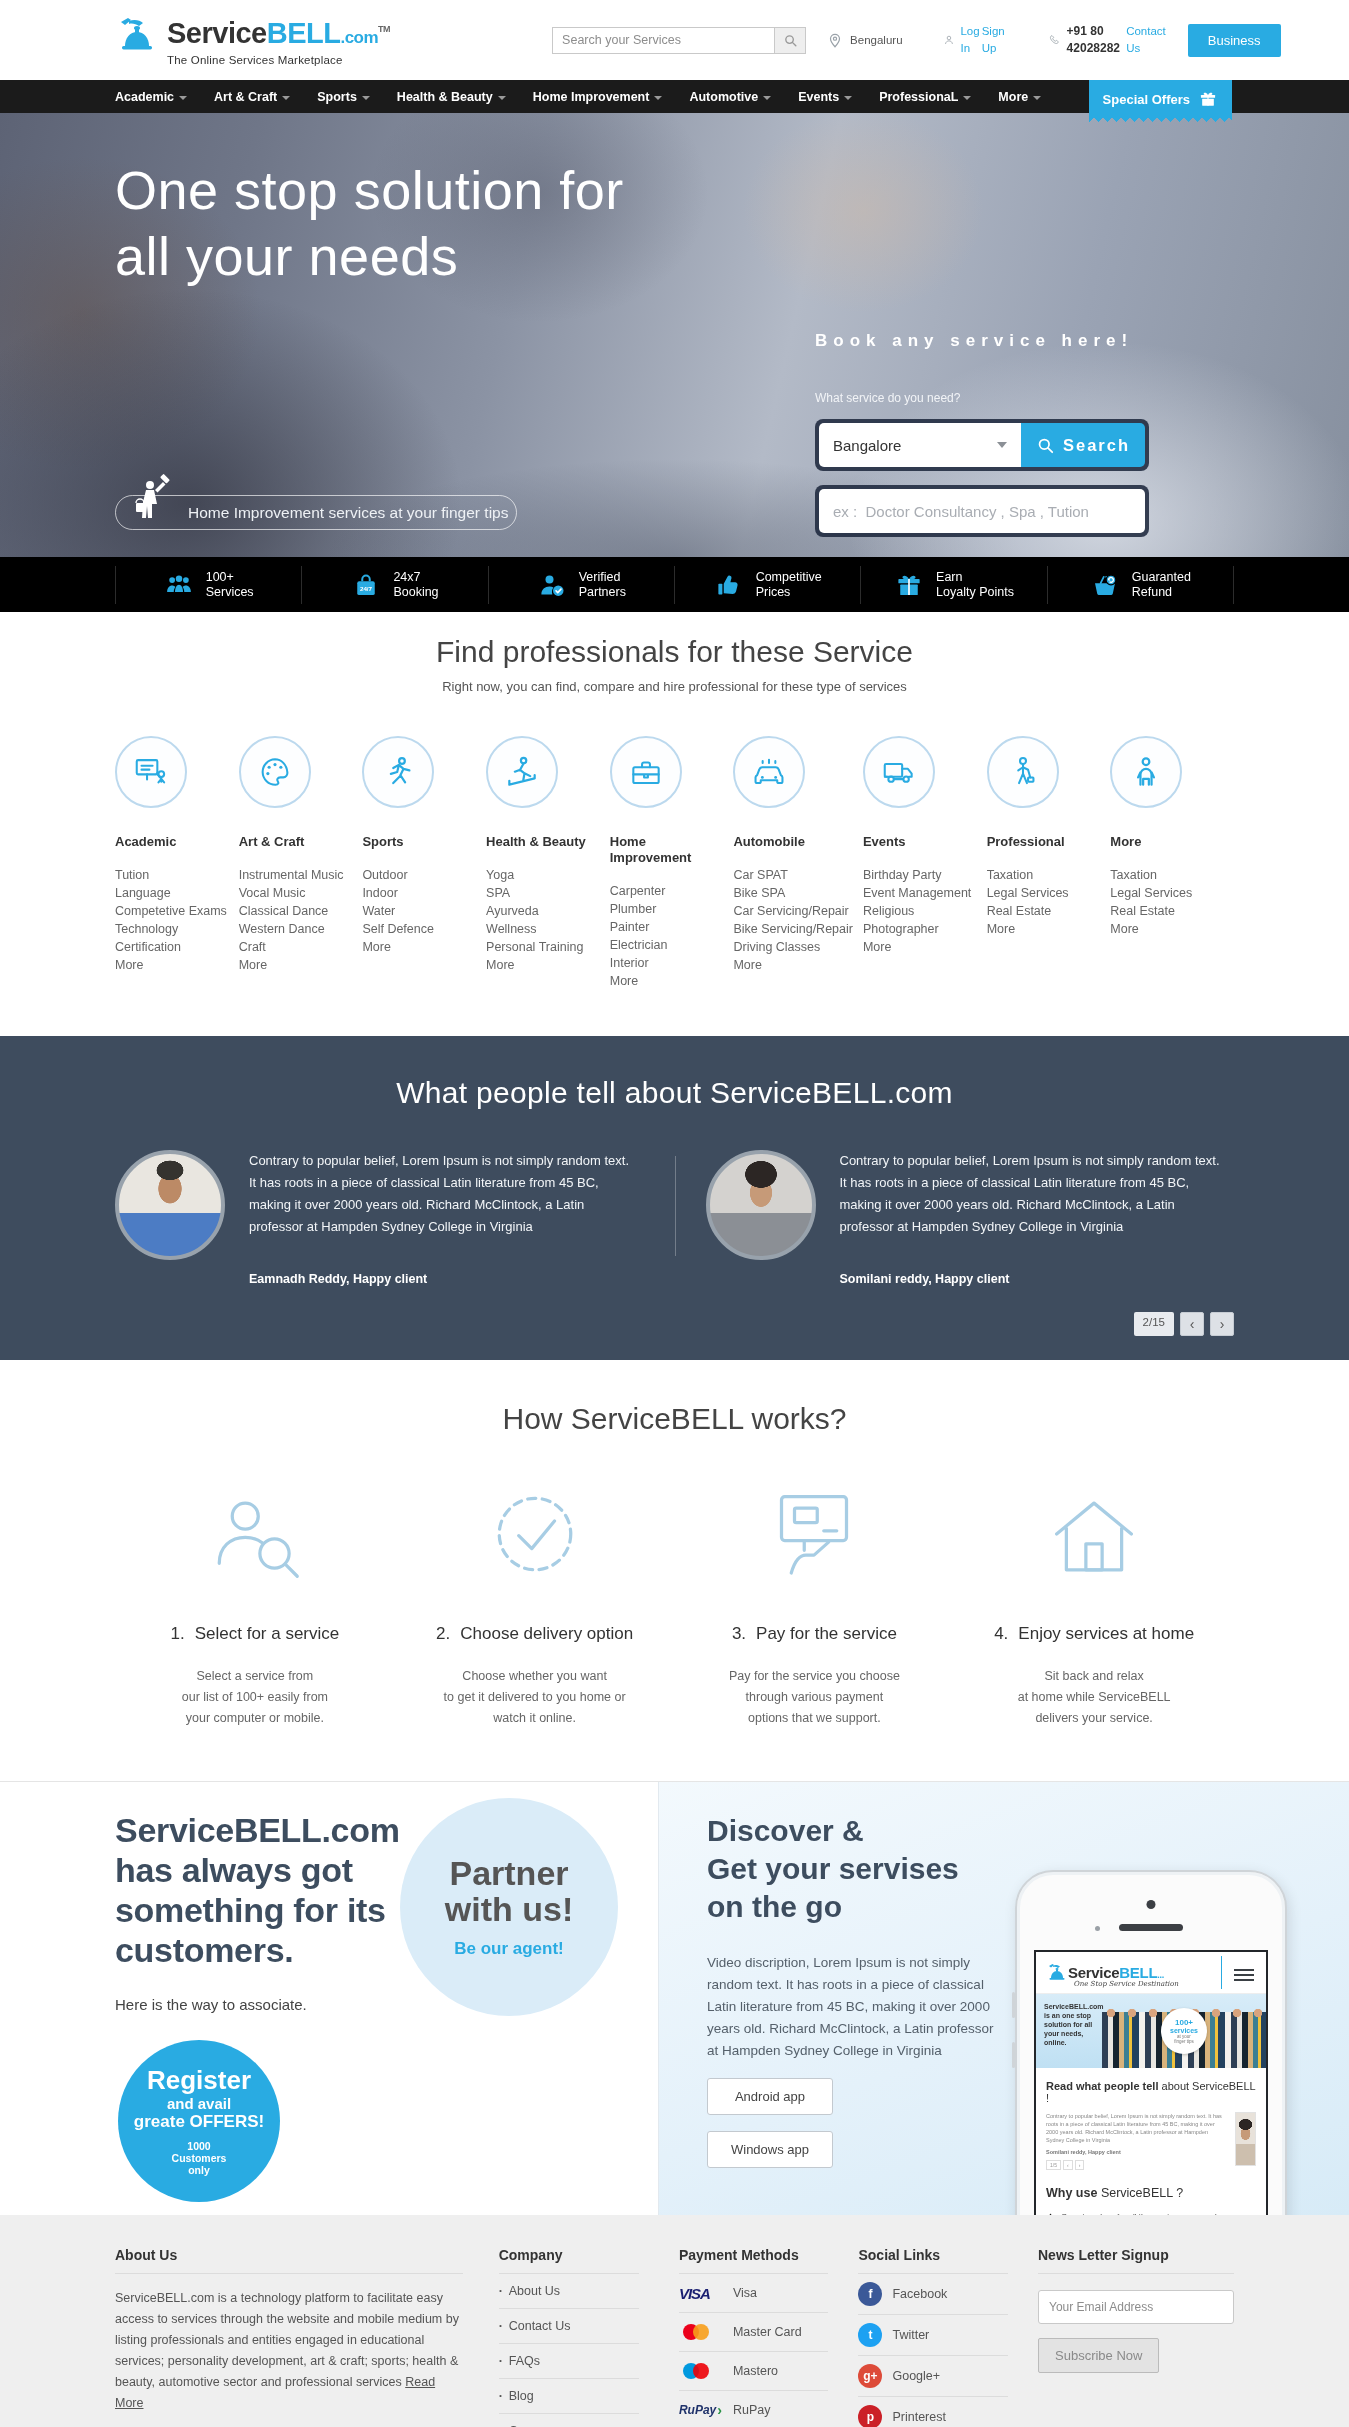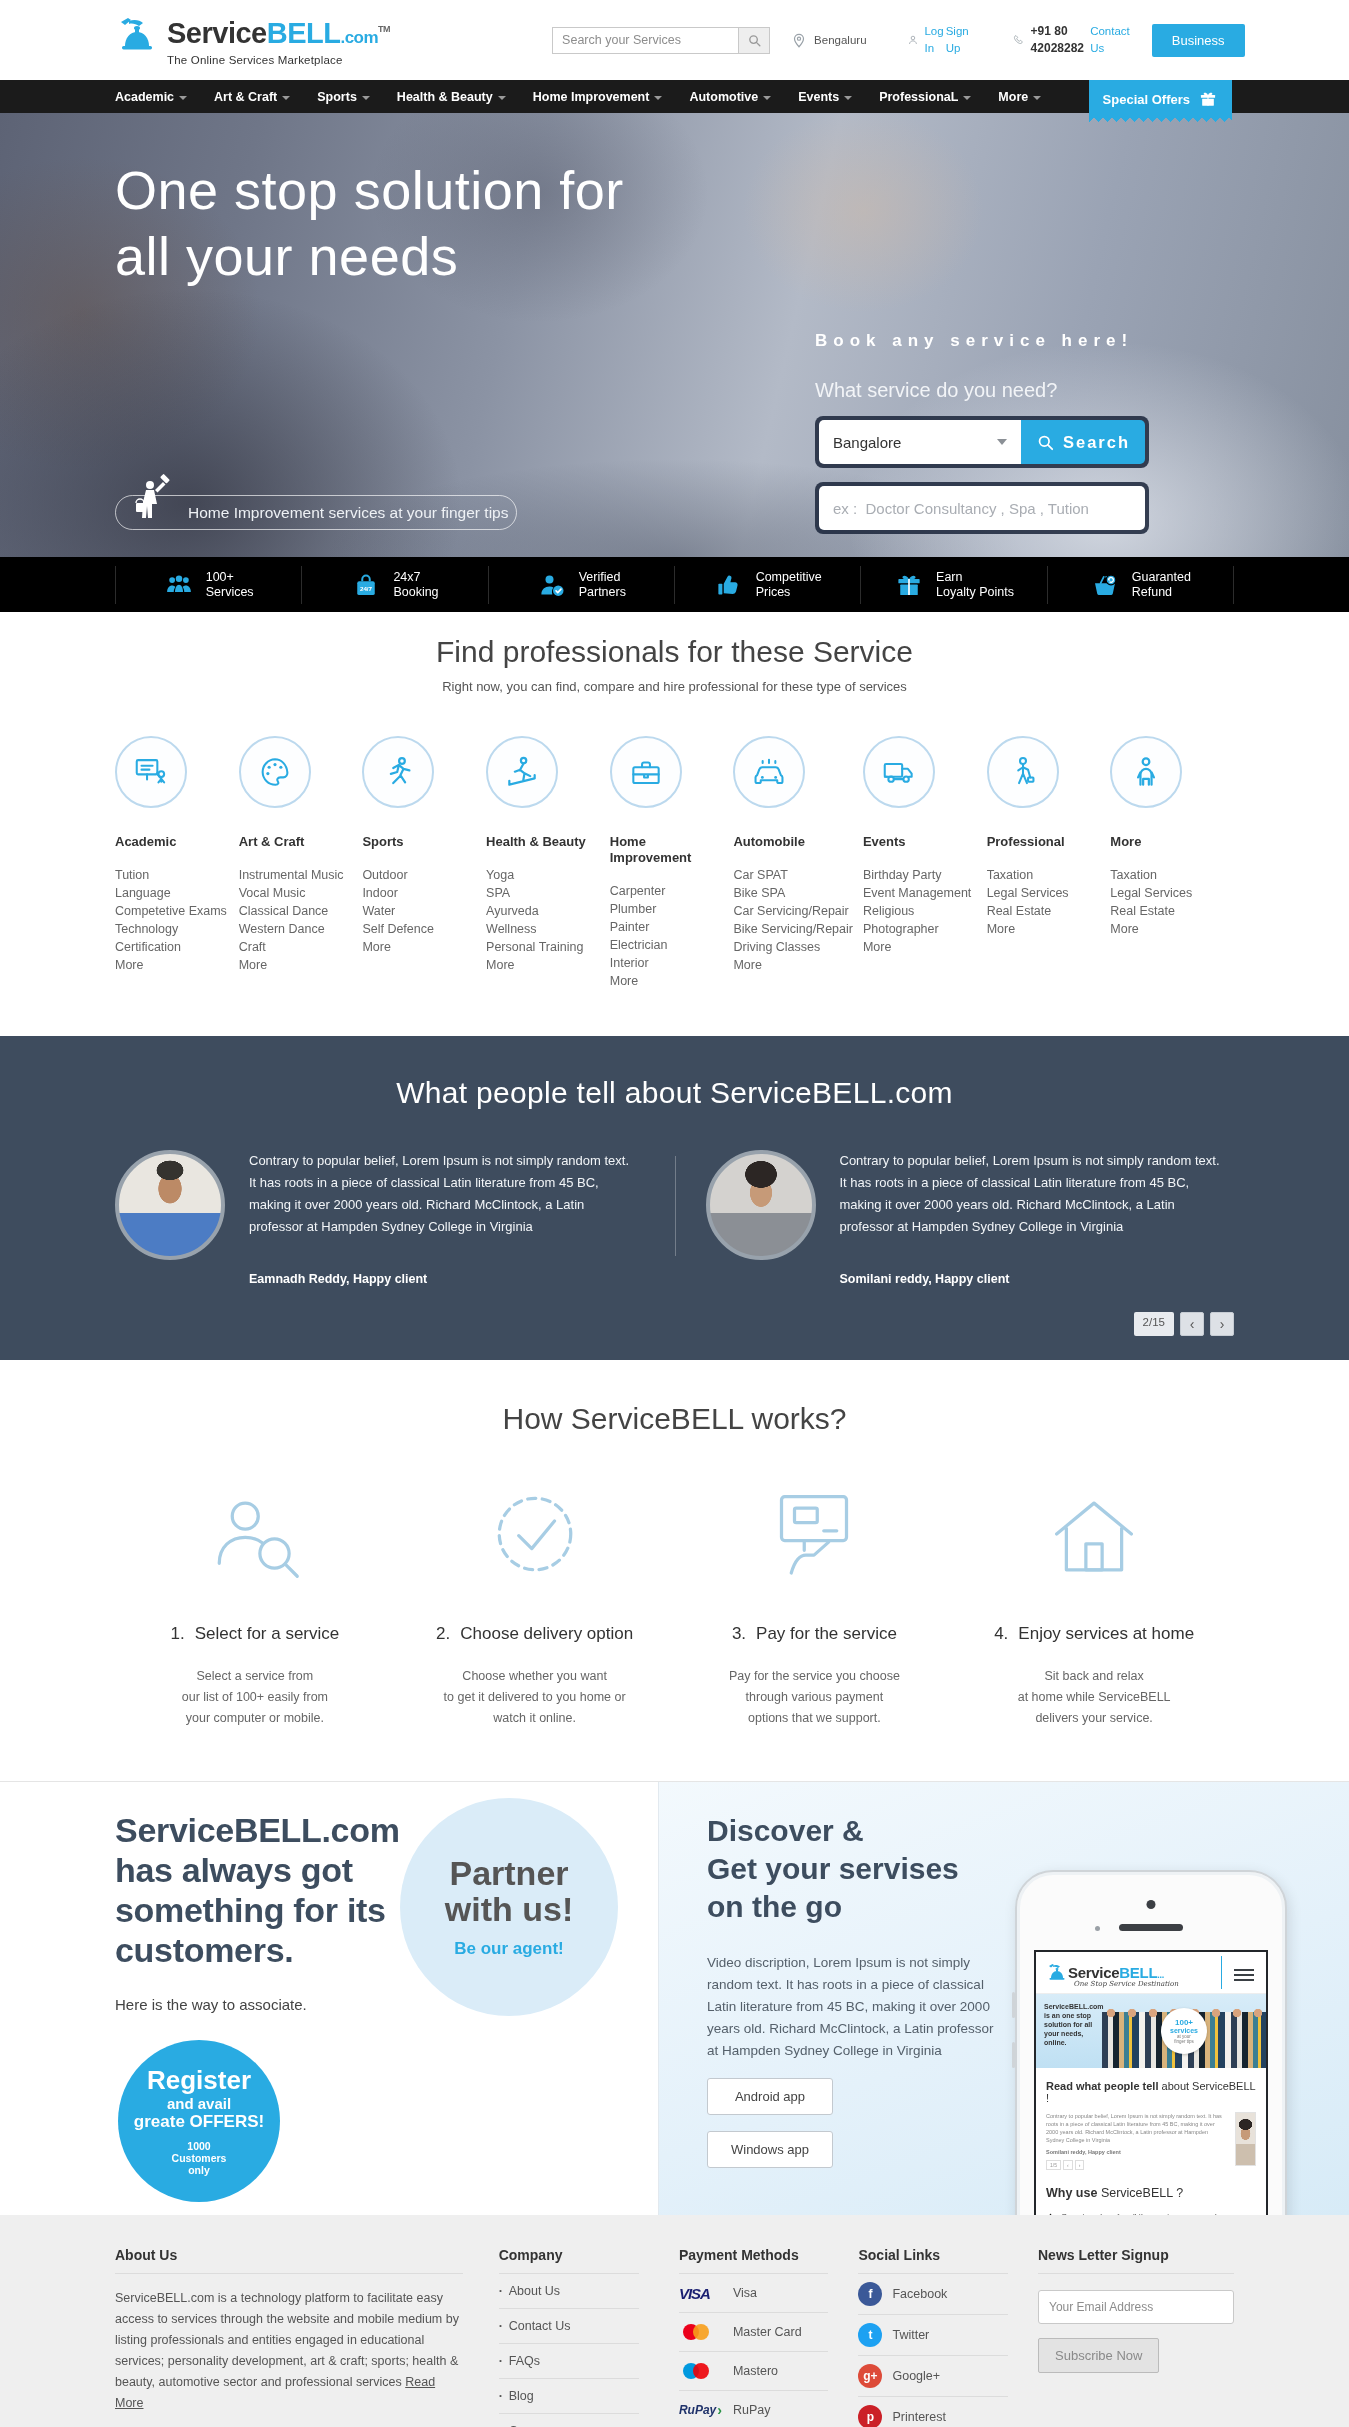--- a/index.html
+++ b/index.html
@@ -14,21 +14,21 @@
   .bell-ic{width:44px;height:40px;color:#29abe2;flex:0 0 auto;margin-top:2px}
   .logo-text .line1{font-size:29px;font-weight:bold;letter-spacing:-.5px;line-height:30px}
   .logo-text .svc{color:#333}
   .logo-text .bell{color:#29abe2}
   .logo-text .dot{color:#29abe2;font-size:17px}
   .logo-text sup{font-size:9px;color:#666;font-weight:bold}
   .logo-tagline{font-size:11.5px;color:#333;margin-top:1px;letter-spacing:.2px}
   .hamburger{margin-left:42px;width:26px;cursor:pointer}
   .hamburger i{display:block;height:3px;background:#3a3f44;margin:4px 0;border-radius:1px}
   .hd-search{margin-left:120px;display:flex}
-  .hd-search input{width:186px;height:27px;border:1px solid #c9c9c9;border-right:none;font-size:12.5px;padding:0 9px;color:#444;outline:none}
+  .hd-search input{width:222px;height:27px;border:1px solid #c9c9c9;border-right:none;font-size:12.5px;padding:0 9px;color:#444;outline:none}
   .hd-search input::placeholder{color:#8d8d8d}
   .hd-search button{width:32px;height:27px;background:#eee;border:1px solid #c9c9c9;cursor:pointer;display:flex;align-items:center;justify-content:center;color:#9a9a9a}
   .hd-group{display:flex;align-items:center;margin-left:20px;gap:6px}
   .hd-div{width:1px;height:30px;background:#ddd;margin-left:20px}
   .hd-ic{width:18px;height:18px;color:#9aa2a9}
   .hd-small{font-size:11.5px;color:#555}
   .hd-stack{display:flex;line-height:17px}
   .hd-link{font-size:11.5px;color:#29abe2;cursor:pointer}
   .hd-phone-num{font-size:12px;font-weight:bold;color:#333}
   .business-btn{margin-left:22px;background:#29abe2;color:#fff;border:none;font-size:13px;padding:9px 20px;border-radius:2px;cursor:pointer}
@@ -51,21 +51,21 @@
     background:radial-gradient(ellipse 420px 330px at 14% 88%,rgba(42,44,56,.65),transparent 65%),
                radial-gradient(ellipse 300px 260px at 6% 45%,rgba(96,78,70,.45),transparent 60%),
                radial-gradient(ellipse 260px 200px at 40% 18%,rgba(70,74,90,.35),transparent 65%)}
   .hero::after{content:"";position:absolute;inset:0;
     background:radial-gradient(ellipse 430px 300px at 82% 92%,rgba(228,232,239,.75),transparent 60%),
                radial-gradient(ellipse 200px 170px at 64% 22%,rgba(205,186,170,.5),transparent 60%),
                radial-gradient(ellipse 500px 140px at 50% 100%,rgba(40,48,66,.35),transparent 70%)}
   .hero h1{position:absolute;left:115px;top:44px;z-index:2;color:#fff;font-size:54px;font-weight:300;line-height:66px;letter-spacing:.5px}
   .hero-right{position:absolute;left:815px;top:218px;width:334px;z-index:2}
   .hero-book{color:#fff;font-size:17px;font-weight:bold;letter-spacing:6px;white-space:nowrap}
-  .hero-q{color:#f2f4f7;font-size:20px;margin-top:28px}
+  .hero-q{color:#f2f4f7;font-size:12px;margin-top:40px}
   .inp-wrap{margin-top:14px;background:rgba(26,37,58,.85);border-radius:8px;padding:4px}
   .inp-wrap input{width:100%;height:44px;border:none;border-radius:5px;font-size:15px;padding:0 14px;color:#444;outline:none}
   .inp-wrap input::placeholder{color:#a9adb3}
   .sel-row{display:flex}
   .hero-select{flex:1;background:#fff;border-radius:5px 0 0 5px;display:flex;align-items:center;justify-content:space-between;padding:0 14px;font-size:15px;color:#333;cursor:pointer;height:44px}
   .sel-caret{width:0;height:0;border-left:5px solid transparent;border-right:5px solid transparent;border-top:6px solid #8b9096}
   .hero-search-btn{width:124px;background:#29abe2;color:#fff;border:none;border-radius:0 5px 5px 0;font-size:16.5px;font-weight:bold;letter-spacing:2px;display:flex;align-items:center;justify-content:center;gap:8px;cursor:pointer}
   .hero-search-btn svg{width:19px;height:19px}
   .ribbon{position:absolute;left:115px;top:382px;z-index:2;width:402px;height:35px;border:1px solid rgba(255,255,255,.65);border-radius:18px;display:flex;align-items:center;padding-left:72px;color:#eef1f5;font-size:15.5px}
   .painter-ic{position:absolute;left:14px;bottom:4px;width:44px;height:52px;color:#fff}

